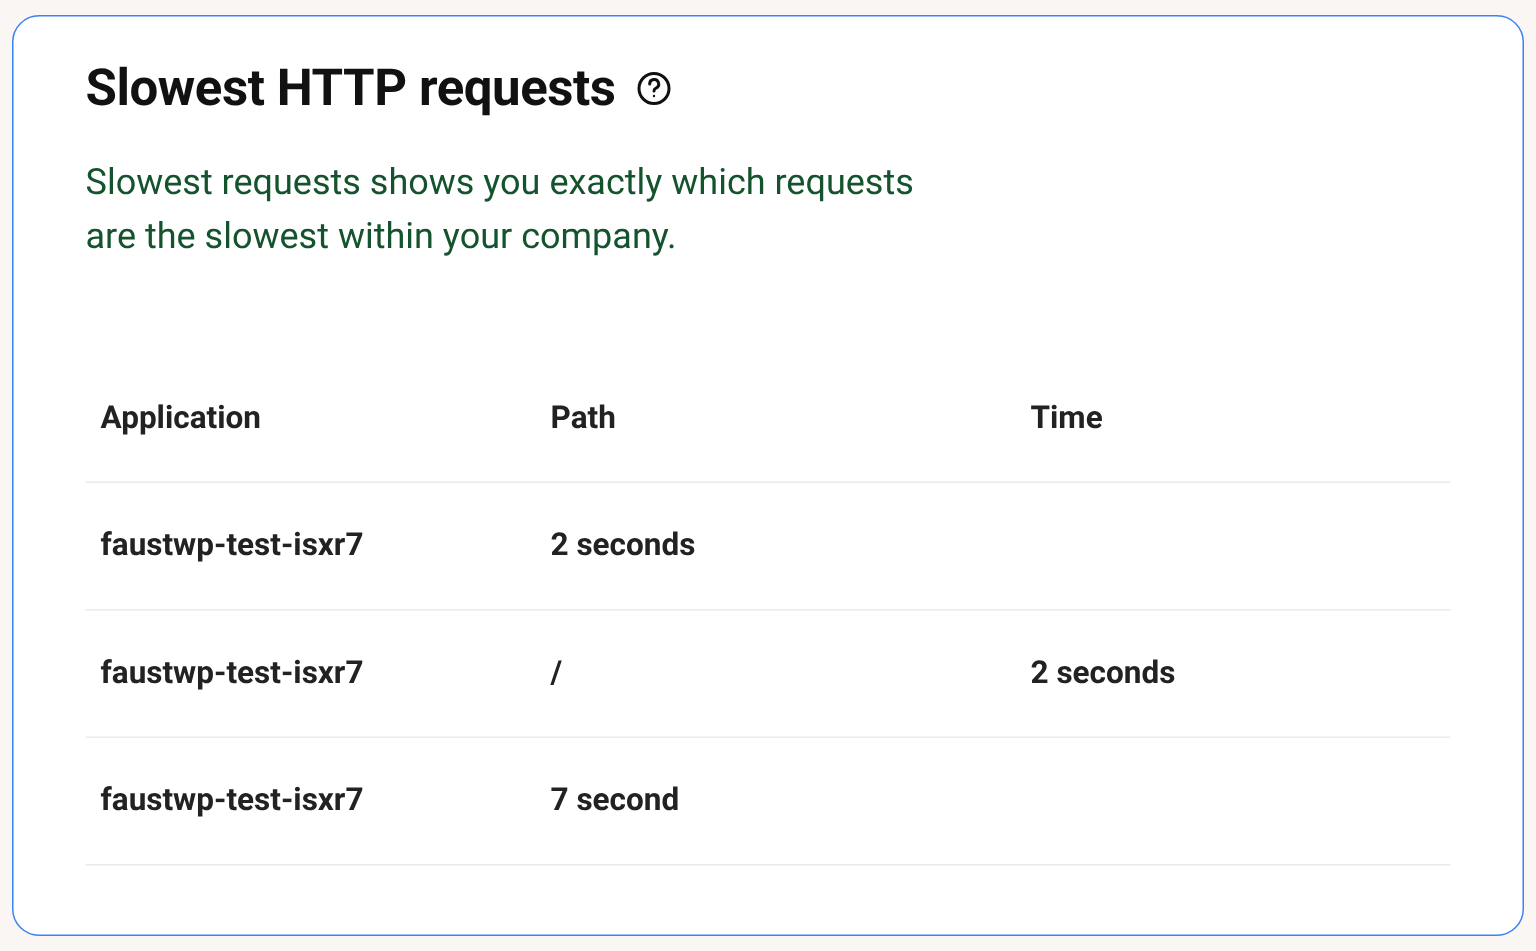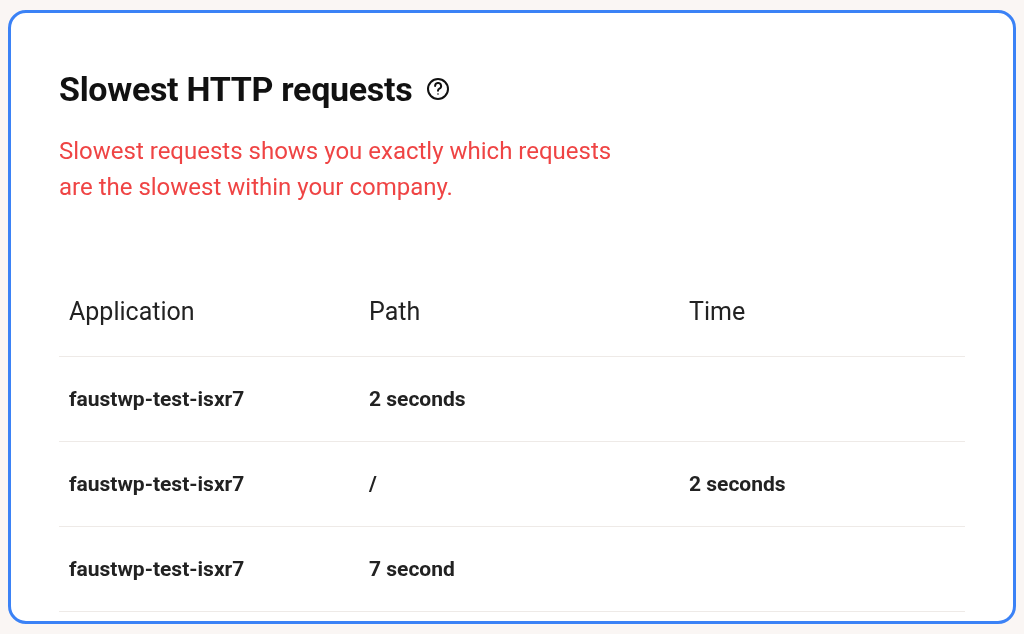--- a/index.html
+++ b/index.html
@@ -9,23 +9,23 @@
     }
     body {
       font-family: -apple-system, BlinkMacSystemFont, "Segoe UI", Roboto, Helvetica, Arial, sans-serif;
       background: #faf6f4;
       padding: 10px 8px;
       width: 1024px;
       height: 634px;
     }
     .card {
       background: #ffffff;
-      border: 3px solid #3b82f6;
+      border: 1px solid #3b82f6;
       border-radius: 18px;
-      padding: 56px 48px 0 48px;
+      padding: 28px 48px 0 48px;
       height: 100%;
       overflow: hidden;
     }
     .header-row {
       display: flex;
       align-items: center;
       gap: 14px;
     }
     .title {
       font-size: 34px;
@@ -39,38 +39,38 @@
       display: inline-flex;
       align-items: center;
       justify-content: center;
       color: #111111;
       cursor: pointer;
     }
     .subtitle {
       margin-top: 24px;
       font-size: 24px;
       font-weight: 400;
-      color: #ef4444;
+      color: #14532d;
       line-height: 1.5;
       max-width: 580px;
     }
     .table {
       margin-top: 62px;
       width: 100%;
     }
     .tr {
       display: grid;
       grid-template-columns: 300px 320px 1fr;
       align-items: center;
       padding: 30px 10px;
       border-bottom: 1px solid #eeeae7;
     }
     .th {
-      font-size: 25px;
-      font-weight: 400;
+      font-size: 21px;
+      font-weight: 700;
       color: #222222;
     }
     .td {
       font-size: 21px;
       font-weight: 700;
       color: #222222;
     }
   </style>
 </head>
 <body>

